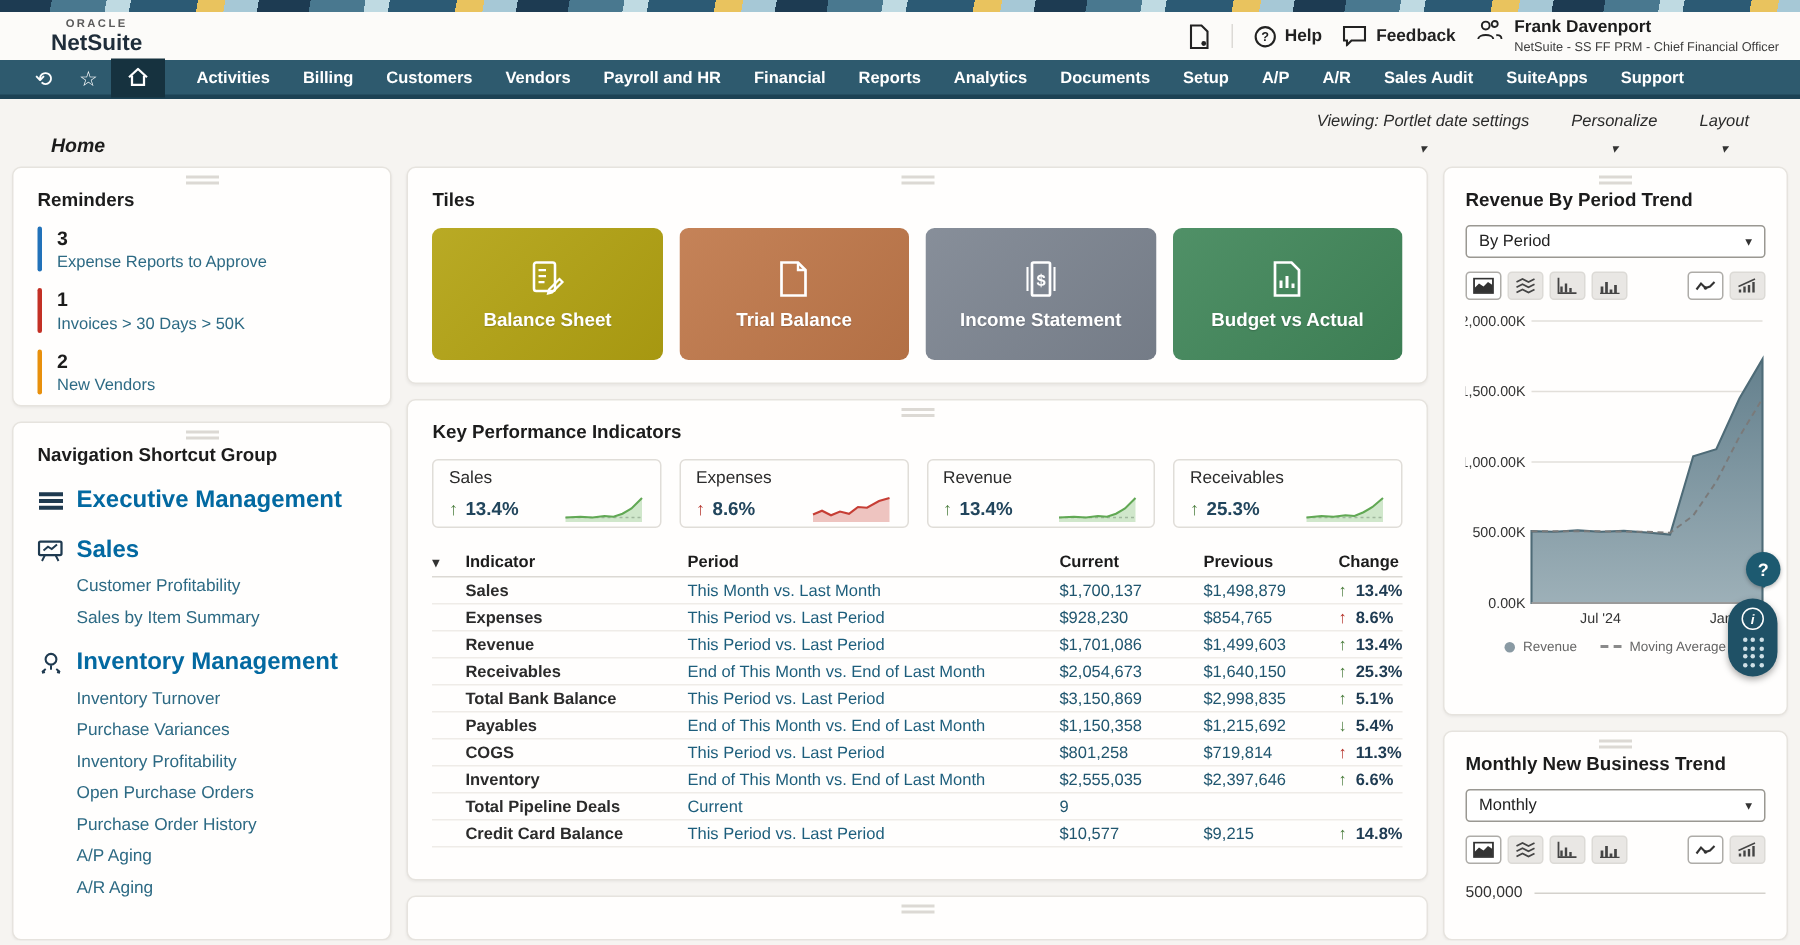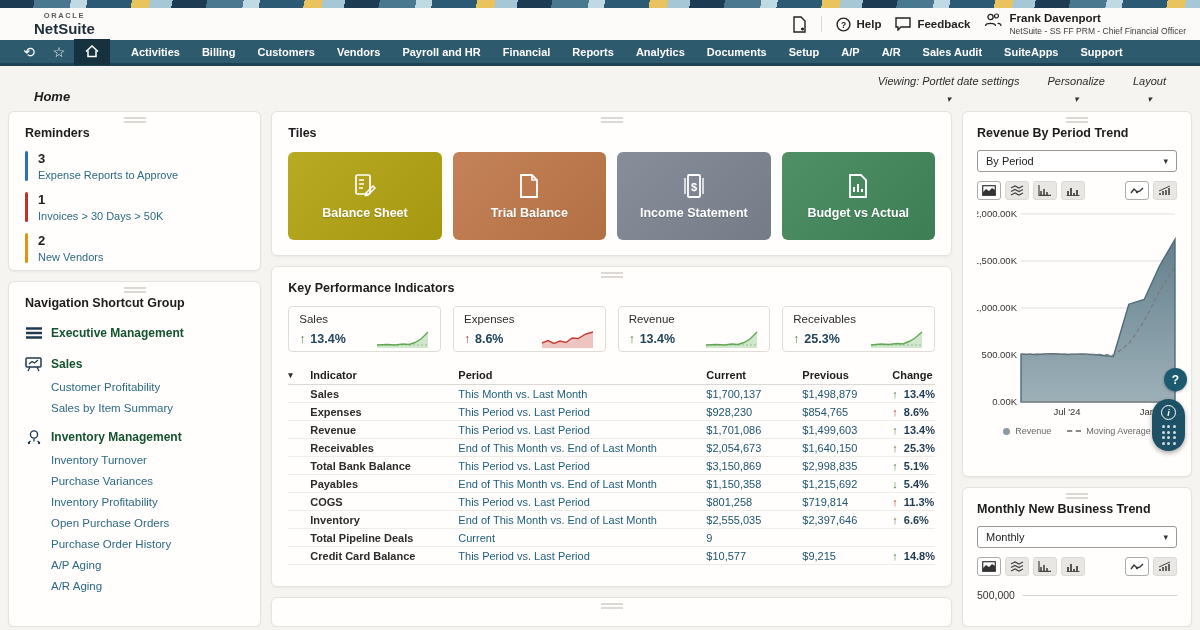--- a/index.html
+++ b/index.html
@@ -56,21 +56,21 @@
   
   .card-reminders { height:160px; }
   .rem-item { display:flex; margin-top:11px; }
   .rem-bar { width:3px; border-radius:2px; margin-right:10px; }
   .rem-count { font-size:13px; font-weight:bold; color:#1c1c1c; }
   .rem-label { font-size:11px; color:#2d6a84; margin-top:3px; cursor:pointer; }
 
   
   .card-shortcuts { flex:1; overflow:hidden; }
   .sc-group { display:flex; align-items:center; gap:9px; margin-top:15px; cursor:pointer; }
-  .sc-group-label { font-size:12px; font-weight:bold; color:#14532d; }
+  .sc-group-label { font-size:16px; font-weight:bold; color:#0369a1; }
   .sc-link { font-size:11.5px; color:#2d6a84; margin:9px 0 0 26px; cursor:pointer; }
   .sc-icon { width:17px; height:16px; display:flex; align-items:center; justify-content:center; }
 
   
   .card-tiles { height:147px; }
   .tiles-row { display:flex; gap:11px; margin-top:12px; }
   .tile { flex:1; height:88px; border-radius:6px; display:flex; flex-direction:column;
           align-items:center; justify-content:center; gap:7px; cursor:pointer;
           background-image:linear-gradient(135deg, rgba(255,255,255,.08), rgba(0,0,0,.07)); }
   .tile-label { color:#fff; font-size:12.5px; font-weight:bold; text-shadow:0 1px 1px rgba(0,0,0,.2); }

